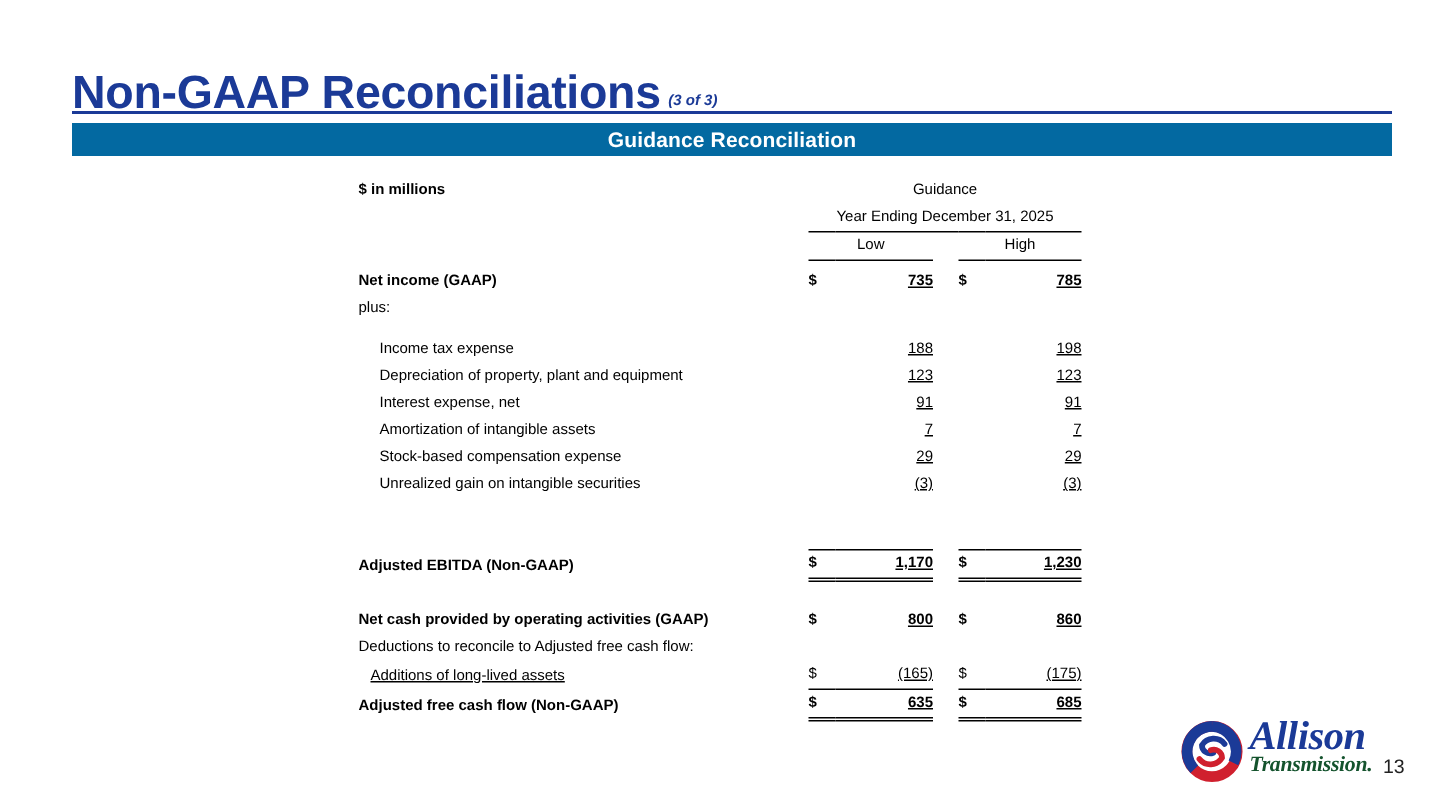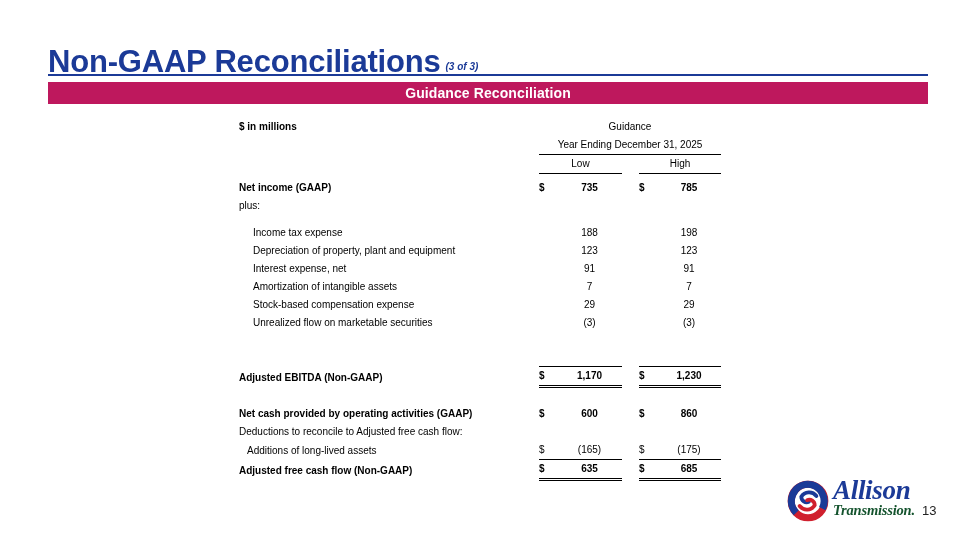--- a/index.html
+++ b/index.html
@@ -46,21 +46,21 @@
     height: 2px;
     background: #1B3A97;
   }
 
   .banner {
     position: absolute;
     left: 48px;
     top: 82px;
     width: 880px;
     height: 22px;
-    background: #be185d;
+    background: #0369a1;
     display: flex;
     align-items: center;
     justify-content: center;
   }
   .banner-text {
     color: #ffffff;
     font-size: 14px;
     font-weight: bold;
     letter-spacing: 0.1px;
   }
@@ -88,24 +88,24 @@
   col.c-label { width: 300px; }
   col.c-cur1  { width: 18px; }
   col.c-num1  { width: 65px; }
   col.c-gap   { width: 17px; }
   col.c-cur2  { width: 18px; }
   col.c-num2  { width: 64px; }
 
   .lbl       { text-align: left; }
   .lbl.bold  { font-weight: bold; }
   .lbl.ind1  { padding-left: 14px; }
-  .lbl.ind2  { padding-left: 8px; }
+  .lbl.ind2  { padding-left: 8px; text-decoration: underline; }
   .cur       { text-align: left; font-weight: bold; padding-left: 4px; }
   .cur.reg   { font-weight: normal; }
-  .num       { text-align: center; padding-right: 6px; }
+  .num       { text-align: right; padding-right: 6px; text-decoration: underline; }
   .num.bold  { font-weight: bold; }
 
   .ctr       { text-align: center; }
 
   
   .rule-top    { border-top: 1px solid #000 !important; }
   .rule-bot    { border-bottom: 1px solid #000 !important; }
   .rule-dbl    { border-bottom: 3px double #000 !important; }
 
   tr.spacer td { height: 9px; line-height: 9px; font-size: 0; }
@@ -260,21 +260,21 @@
       <tr>
         <td class="lbl ind1">Stock-based compensation expense</td>
         <td></td>
         <td class="num">29</td>
         <td></td>
         <td></td>
         <td class="num">29</td>
       </tr>
 
       <tr>
-        <td class="lbl ind1">Unrealized flow on marketable securities</td>
+        <td class="lbl ind1">Unrealized gain on intangible securities</td>
         <td></td>
         <td class="num">(3)</td>
         <td></td>
         <td></td>
         <td class="num">(3)</td>
       </tr>
 
       <tr class="spacer-lg">
           <td colspan="6"></td>
         </tr>
@@ -291,21 +291,21 @@
         <td class="num bold rule-top rule-dbl">1,230</td>
       </tr>
 
       <tr class="spacer-lg">
           <td colspan="6"></td>
         </tr>
 
       <tr>
         <td class="lbl bold">Net cash provided by operating activities (GAAP)</td>
         <td class="cur">$</td>
-        <td class="num bold">600</td>
+        <td class="num bold">800</td>
         <td></td>
         <td class="cur">$</td>
         <td class="num bold">860</td>
       </tr>
 
       <tr>
         <td class="lbl">Deductions to reconcile to Adjusted free cash flow:</td>
         <td colspan="5"></td>
       </tr>
 

